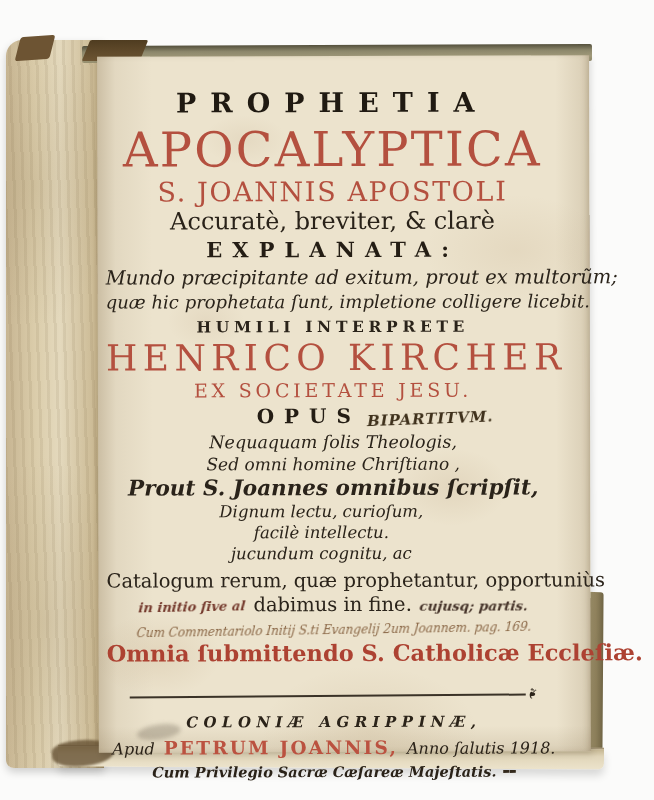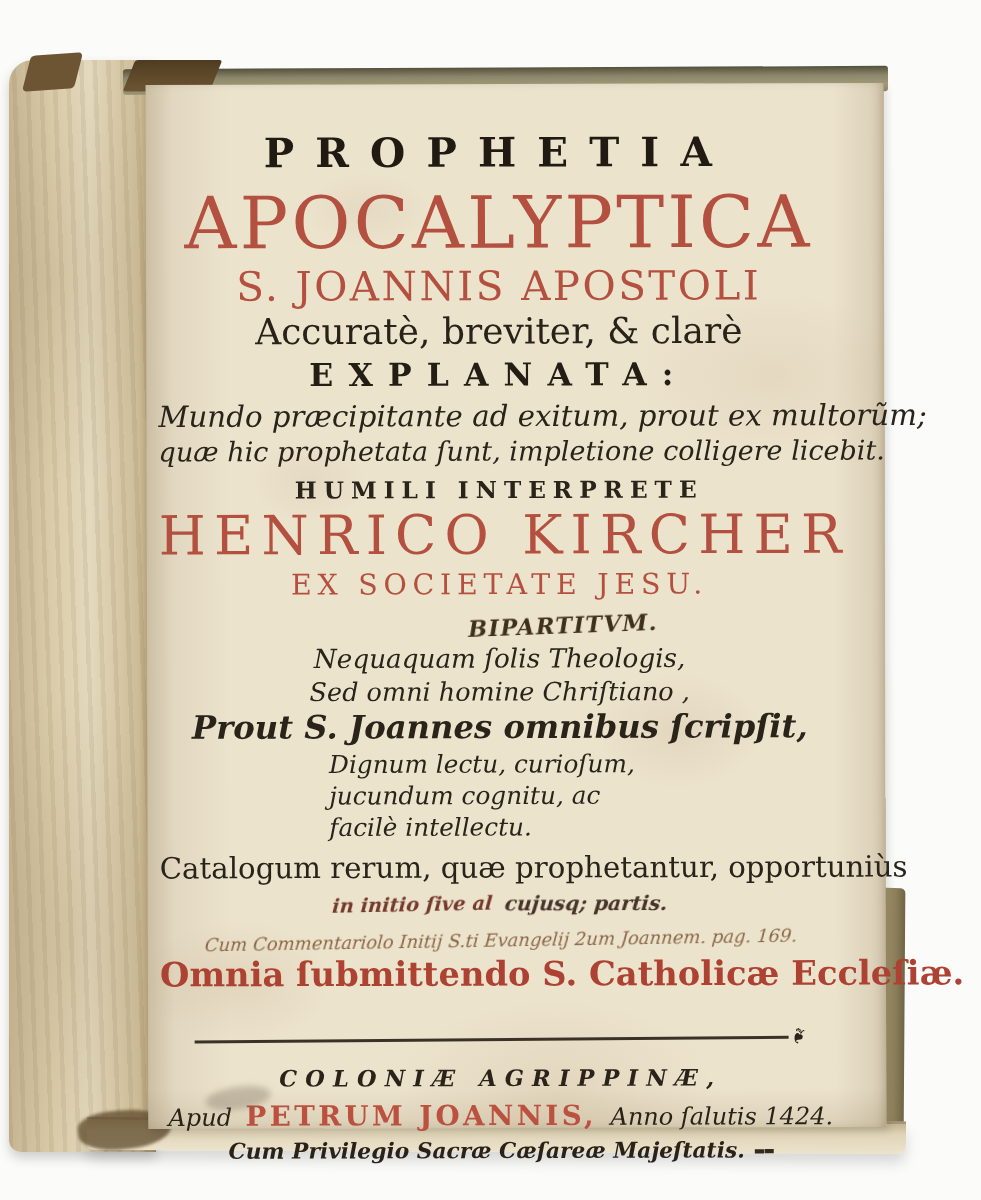--- a/index.html
+++ b/index.html
@@ -92,21 +92,21 @@
   .motto2{font-size:18px;font-style:italic;font-weight:500;line-height:23px;}
   .humili{font-size:15.5px;font-weight:600;letter-spacing:.3em;line-height:21px;margin-top:3px;}
   .henrico{font-size:36px;font-weight:500;letter-spacing:.15em;color:#b4503f;line-height:41px;}
   .exsoc{font-size:19px;font-weight:500;letter-spacing:.2em;color:#b4503f;line-height:24px;}
   .opus-row{display:flex;justify-content:center;align-items:baseline;gap:6px;transform:translateX(42px);line-height:25px;margin-top:2px;}
   .opus{font-size:20px;font-weight:600;letter-spacing:.5em;color:#241d14;}
   .bipartitum{font-size:15px;font-weight:bold;letter-spacing:.06em;color:#3e301b;transform:rotate(-2deg) translateY(1px);display:inline-block;filter:blur(.3px);}
   .desc1{font-size:17.5px;font-style:italic;font-weight:500;line-height:22px;}
   .desc2{font-size:17px;font-style:italic;font-weight:500;line-height:22px;}
   .desc3{font-size:21.5px;font-style:italic;font-weight:600;line-height:26px;}
-  .indent-block{width:fit-content;margin:0 auto;text-align:left;transform:translateX(-12px);}
+  .indent-block{width:fit-content;margin:0 auto;text-align:center;transform:translateX(-12px);}
   .desc-small{font-size:16.5px;font-style:italic;font-weight:500;line-height:21px;}
   .catalogum{font-size:19.5px;font-weight:500;line-height:24px;margin-top:5px;}
   .dabimus-row{display:flex;justify-content:center;align-items:baseline;gap:8px;line-height:24px;}
   .hw{font-style:italic;display:inline-block;}
   .hw-before{font-size:13px;color:#74392c;font-weight:600;transform:skewX(-6deg) rotate(-1deg);filter:blur(.3px);}
   .dabimus{font-size:19.5px;font-weight:500;}
   .hw-after{font-size:13.5px;color:#46342a;font-weight:700;transform:skewX(-6deg);filter:blur(.3px);}
   .hw-line{font-size:12px;color:#8a6746;font-weight:500;transform:rotate(-0.8deg) skewX(-6deg);line-height:16px;filter:blur(.2px);}
   .omnia{font-size:22.5px;font-weight:600;color:#ad4232;line-height:28px;margin-top:1px;}
   .rule-row{display:flex;justify-content:center;align-items:center;margin-top:24px;height:10px;}
@@ -142,51 +142,53 @@
     <div class="line explanata">EXPLANATA:</div>
 
     <div class="line motto1">Mundo præcipitante ad exitum, prout ex multorũm;</div>
     <div class="line motto2">quæ hic prophetata ſunt, impletione colligere licebit.</div>
 
     <div class="line humili">HUMILI INTERPRETE</div>
     <div class="line henrico">HENRICO KIRCHER</div>
     <div class="line exsoc">EX SOCIETATE JESU.</div>
 
     <div class="opus-row">
+      <span class="opus">OPUS</span>
       <span class="hw bipartitum">BIPARTITVM.</span>
     </div>
 
     <div class="line desc1">Nequaquam ſolis Theologis,</div>
     <div class="line desc2">Sed omni homine Chriſtiano ,</div>
     <div class="line desc3">Prout S. Joannes omnibus ſcripſit,</div>
     <div class="indent-block">
       <div class="line desc-small">Dignum lectu, curioſum,</div>
+      <div class="line desc-small">facilè intellectu.</div>
       <div class="line desc-small">jucundum cognitu, ac</div>
-      <div class="line desc-small">facilè intellectu.</div>
     </div>
 
     <div class="line catalogum">Catalogum rerum, quæ prophetantur, opportuniùs</div>
     <div class="dabimus-row">
       <span class="hw hw-before">in initio ſive al</span>
+      <span class="dabimus">dabimus in fine.</span>
       <span class="hw hw-after">cujusq; partis.</span>
     </div>
     <div class="line hw hw-line">Cum Commentariolo Initij S.ti Evangelij 2um Joannem. pag. 169.</div>
 
     <div class="line omnia">Omnia ſubmittendo S. Catholicæ Eccleſiæ.</div>
 
     <div class="rule-row">
       <span class="rule-line"></span>
       <span class="fleuron">❧</span>
     </div>
 
     <div class="line colonia">COLONIÆ AGRIPPINÆ,</div>
     <div class="apud-row">
       <span class="apud">Apud</span>
       <span class="publisher">PETRUM JOANNIS,</span>
-      <span class="anno">Anno ſalutis 1424.</span>
+      <span class="anno">Anno ſalutis 1918.</span>
     </div>
     <div class="privilege-row">
       <span class="privilege">Cum Privilegio Sacræ Cæſareæ Majeſtatis.</span>
       <span class="printer-dash">▬▬</span>
     </div>
 
   </div>
   <div class="abs smudge"></div>
 </div>
 

